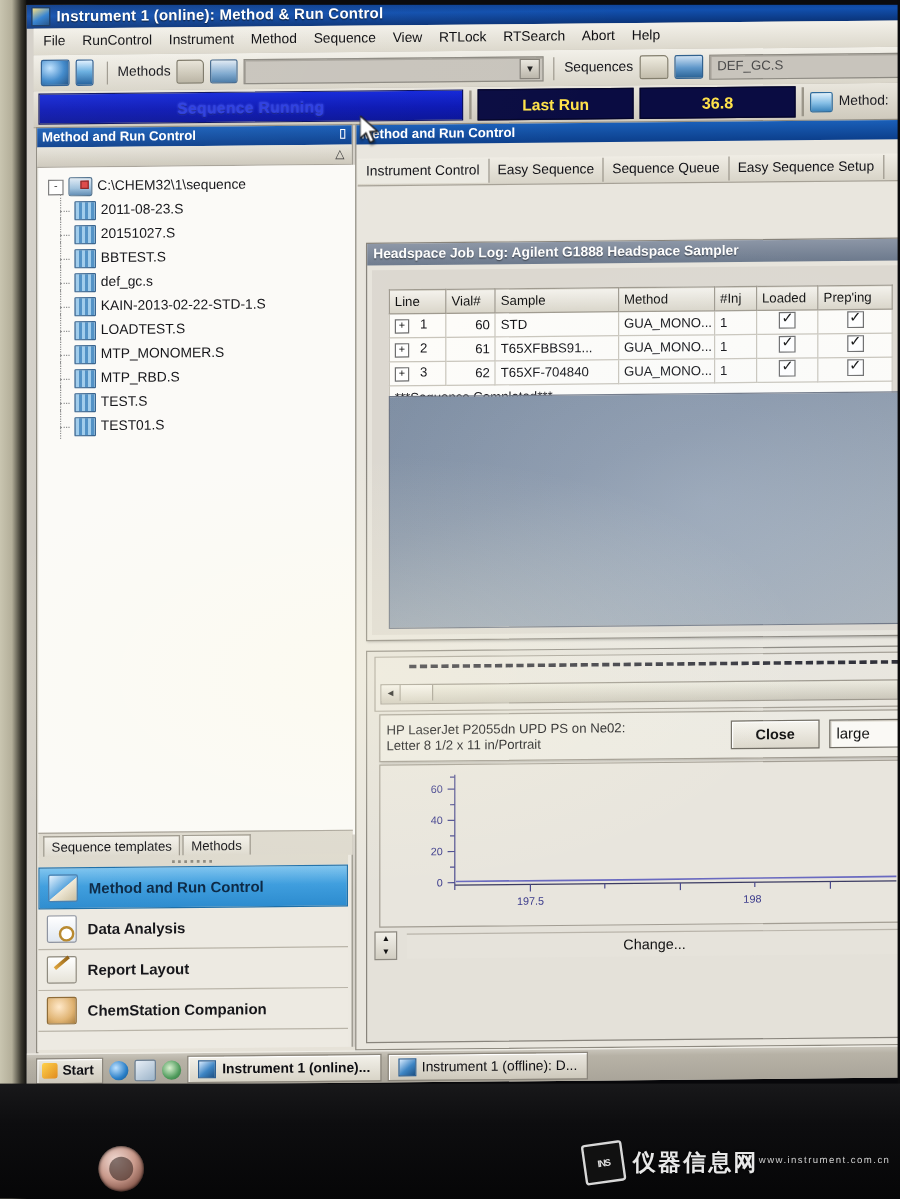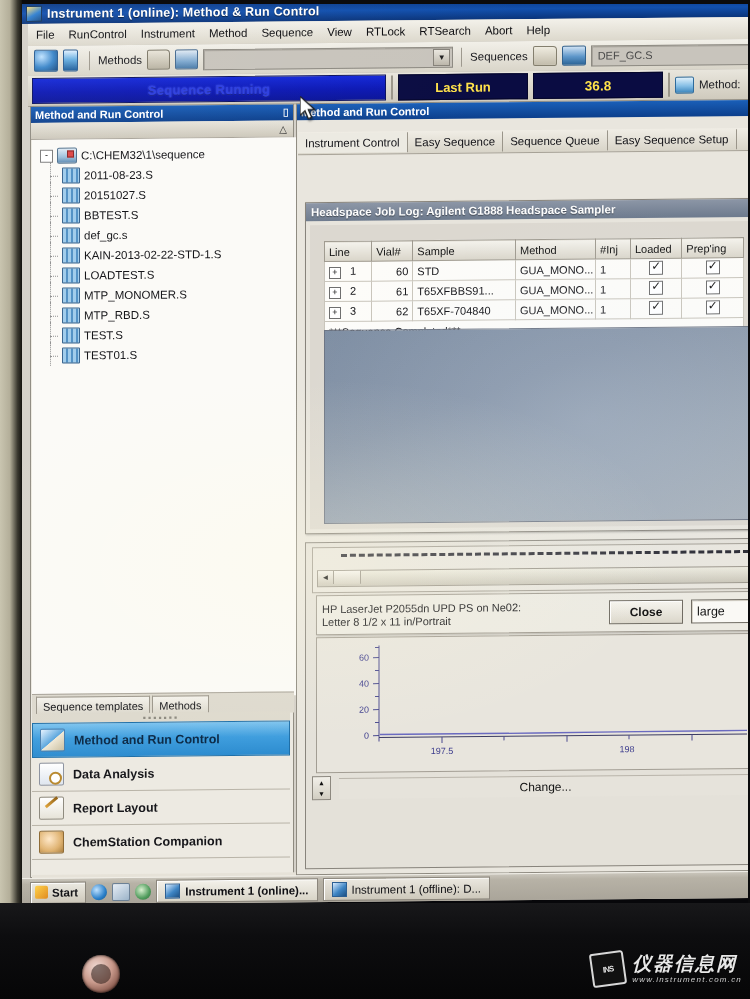--- a/index.html
+++ b/index.html
@@ -21,21 +21,21 @@
      background:radial-gradient(circle at 38% 32%,#f0d9d2,#c99a8c 45%,#7d4e42 80%,#3a241e 100%);
      box-shadow:0 0 3px #000 inset;}
   #mfr-logo:after{content:"";position:absolute;left:9px;top:9px;width:20px;height:20px;
      border-radius:50%;background:#2a1b17;opacity:.55;}
 
   
   #watermark{position:absolute;right:8px;bottom:10px;height:40px;display:flex;align-items:center;gap:7px;}
   #wm-badge{width:30px;height:30px;border:2px solid #d8d8d8;border-radius:3px;
      background:#111;color:#ddd;font-size:8px;display:flex;align-items:center;justify-content:center;
      transform:rotate(-8deg);letter-spacing:-1px;font-weight:bold;}
-  #wm-text{display:flex;flex-direction:column;line-height:1;font-style:italic;}
+  #wm-text{display:flex;flex-direction:row;line-height:1;}
   #wm-cn{color:#e8e8e8;font-size:19px;font-weight:bold;letter-spacing:2px;
      text-shadow:0 0 2px #000;font-family:"DejaVu Sans",sans-serif;}
   #wm-url{color:#cfcfcf;font-size:8px;letter-spacing:1.2px;margin-top:3px;}
 
   
   #screen{position:absolute;left:22px;top:4px;width:728px;height:901px;
      background:#d4d0c8;overflow:hidden;
      transform:skewY(-0.55deg);transform-origin:left top;}
   #glare{position:absolute;inset:0;pointer-events:none;z-index:99;
      background:

